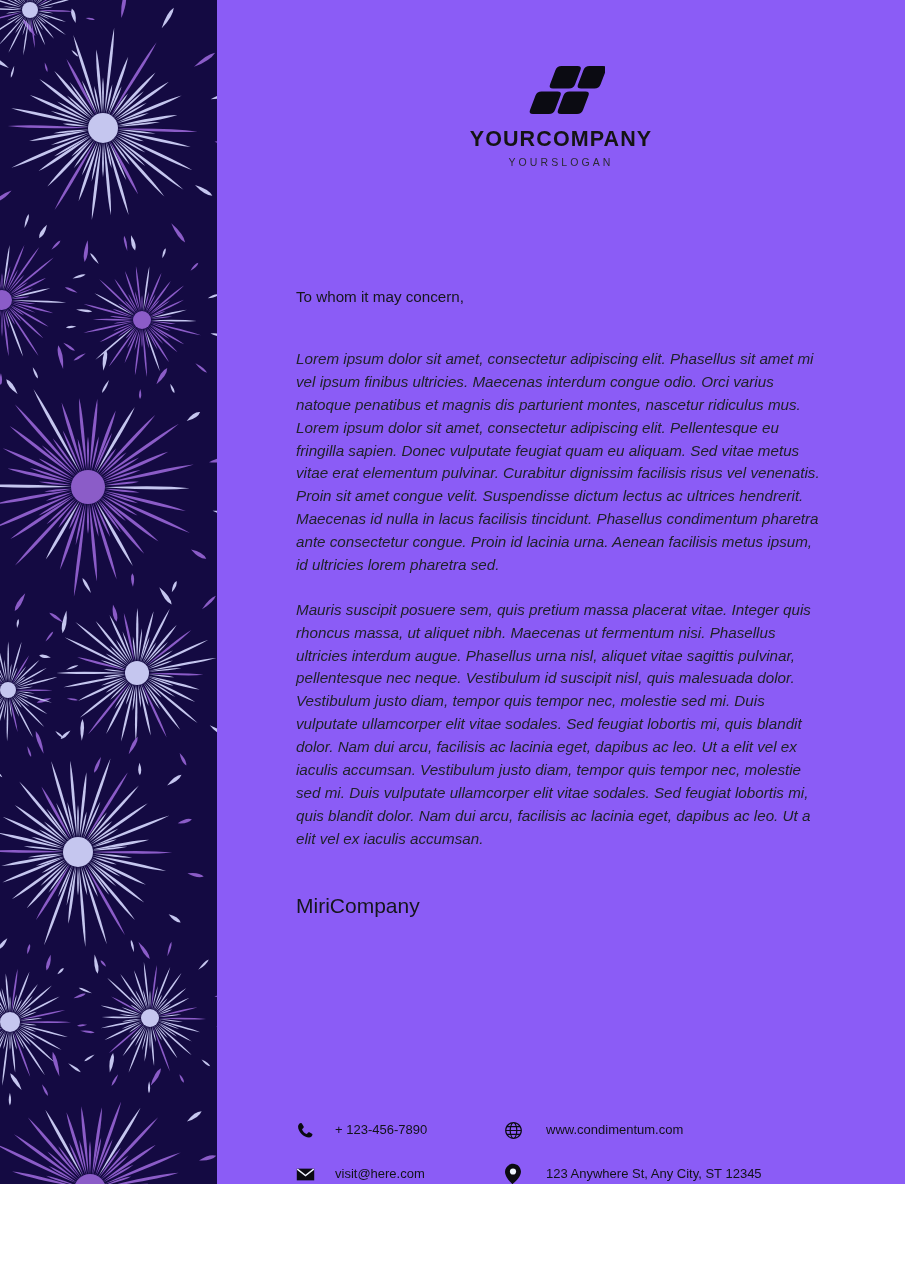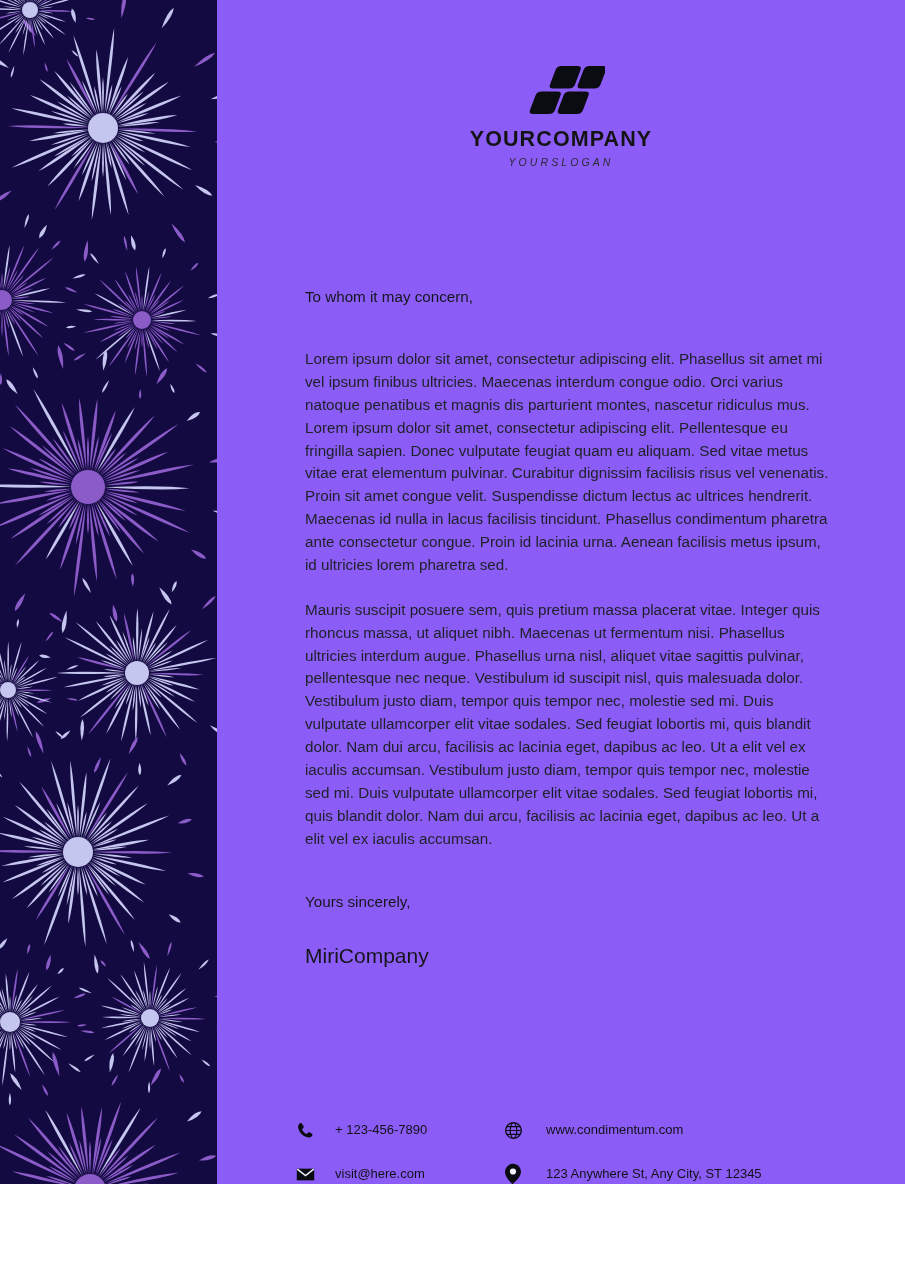--- a/index.html
+++ b/index.html
@@ -68,42 +68,42 @@
     line-height: 1.1;
     margin: 0;
   }
   .company-slogan {
     font-size: 10.5px;
     font-weight: normal;
     letter-spacing: 3.1px;
     color: #2a2a33;
     margin: 5px 0 0 0;
     line-height: 1.1;
-    font-style: italic;
   }
 
   
   .letter {
     position: absolute;
-    left: 88px;
+    left: 79px;
     top: 286px;
     width: 524px;
   }
   .salutation {
     font-size: 15.2px;
     color: #15161c;
     line-height: 1.45;
     margin: 0 0 40px 0;
   }
   .body-par {
     font-size: 15.2px;
     color: #20222b;
     line-height: 1.505;
     margin: 0 0 22px 0;
     text-align: left;
+    font-style: italic;
   }
   .body-par:last-of-type {
     margin-bottom: 16px;
   }
   .closing {
     margin-top: 41px;
   }
   .closing-line {
     font-size: 15.2px;
     color: #15161c;
@@ -938,21 +938,20 @@
       </svg>
       <div class="company-name">YOURCOMPANY</div>
       <div class="company-slogan">YOURSLOGAN</div>
     </div>
 
     <div class="letter">
       <p class="salutation">To whom it may concern,</p>
       <p class="body-par">Lorem ipsum dolor sit amet, consectetur adipiscing elit. Phasellus sit amet mi vel ipsum finibus ultricies. Maecenas interdum congue odio. Orci varius natoque penatibus et magnis dis parturient montes, nascetur ridiculus mus. Lorem ipsum dolor sit amet, consectetur adipiscing elit. Pellentesque eu fringilla sapien. Donec vulputate feugiat quam eu aliquam. Sed vitae metus vitae erat elementum pulvinar. Curabitur dignissim facilisis risus vel venenatis. Proin sit amet congue velit. Suspendisse dictum lectus ac ultrices hendrerit. Maecenas id nulla in lacus facilisis tincidunt. Phasellus condimentum pharetra ante consectetur congue. Proin id lacinia urna. Aenean facilisis metus ipsum, id ultricies lorem pharetra sed.</p>
       <p class="body-par">Mauris suscipit posuere sem, quis pretium massa placerat vitae. Integer quis rhoncus massa, ut aliquet nibh. Maecenas ut fermentum nisi. Phasellus ultricies interdum augue. Phasellus urna nisl, aliquet vitae sagittis pulvinar, pellentesque nec neque. Vestibulum id suscipit nisl, quis malesuada dolor. Vestibulum justo diam, tempor quis tempor nec, molestie sed mi. Duis vulputate ullamcorper elit vitae sodales. Sed feugiat lobortis mi, quis blandit dolor. Nam dui arcu, facilisis ac lacinia eget, dapibus ac leo. Ut a elit vel ex iaculis accumsan. Vestibulum justo diam, tempor quis tempor nec, molestie sed mi. Duis vulputate ullamcorper elit vitae sodales. Sed feugiat lobortis mi, quis blandit dolor. Nam dui arcu, facilisis ac lacinia eget, dapibus ac leo. Ut a elit vel ex iaculis accumsan.</p>
       <div class="closing">
-        <p class="closing-line">Yours sincerely,</p>
         <p class="closing-signature">MiriCompany</p>
       </div>
     </div>
 
     <div class="footer">
       <div class="footer-grid">
 
         <div class="contact-item phone">
           <span class="contact-icon">
             <svg width="19" height="19" viewBox="0 0 24 24" fill="#0b0b12">

